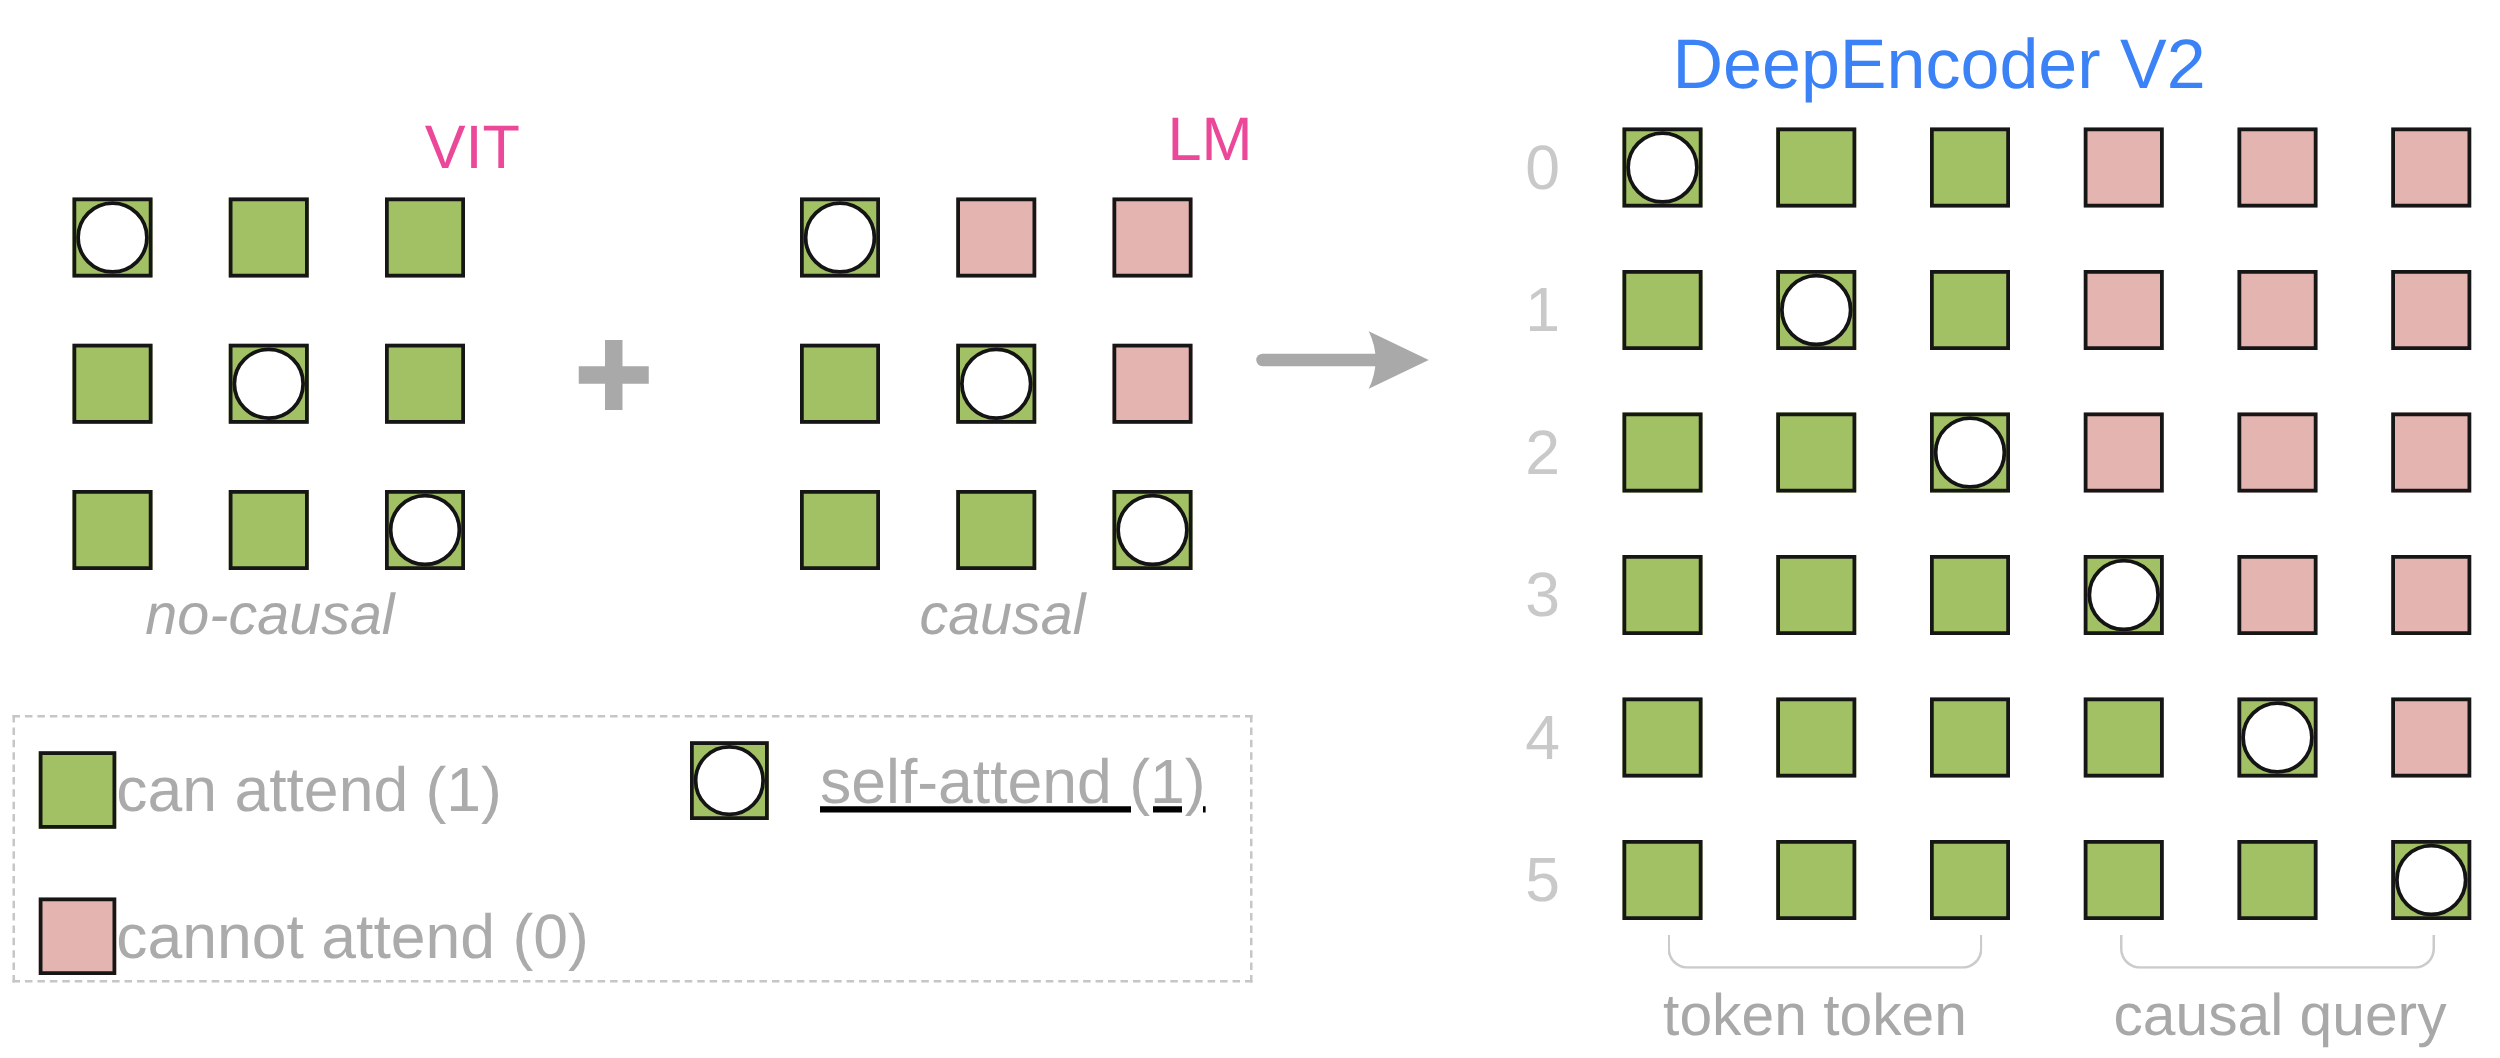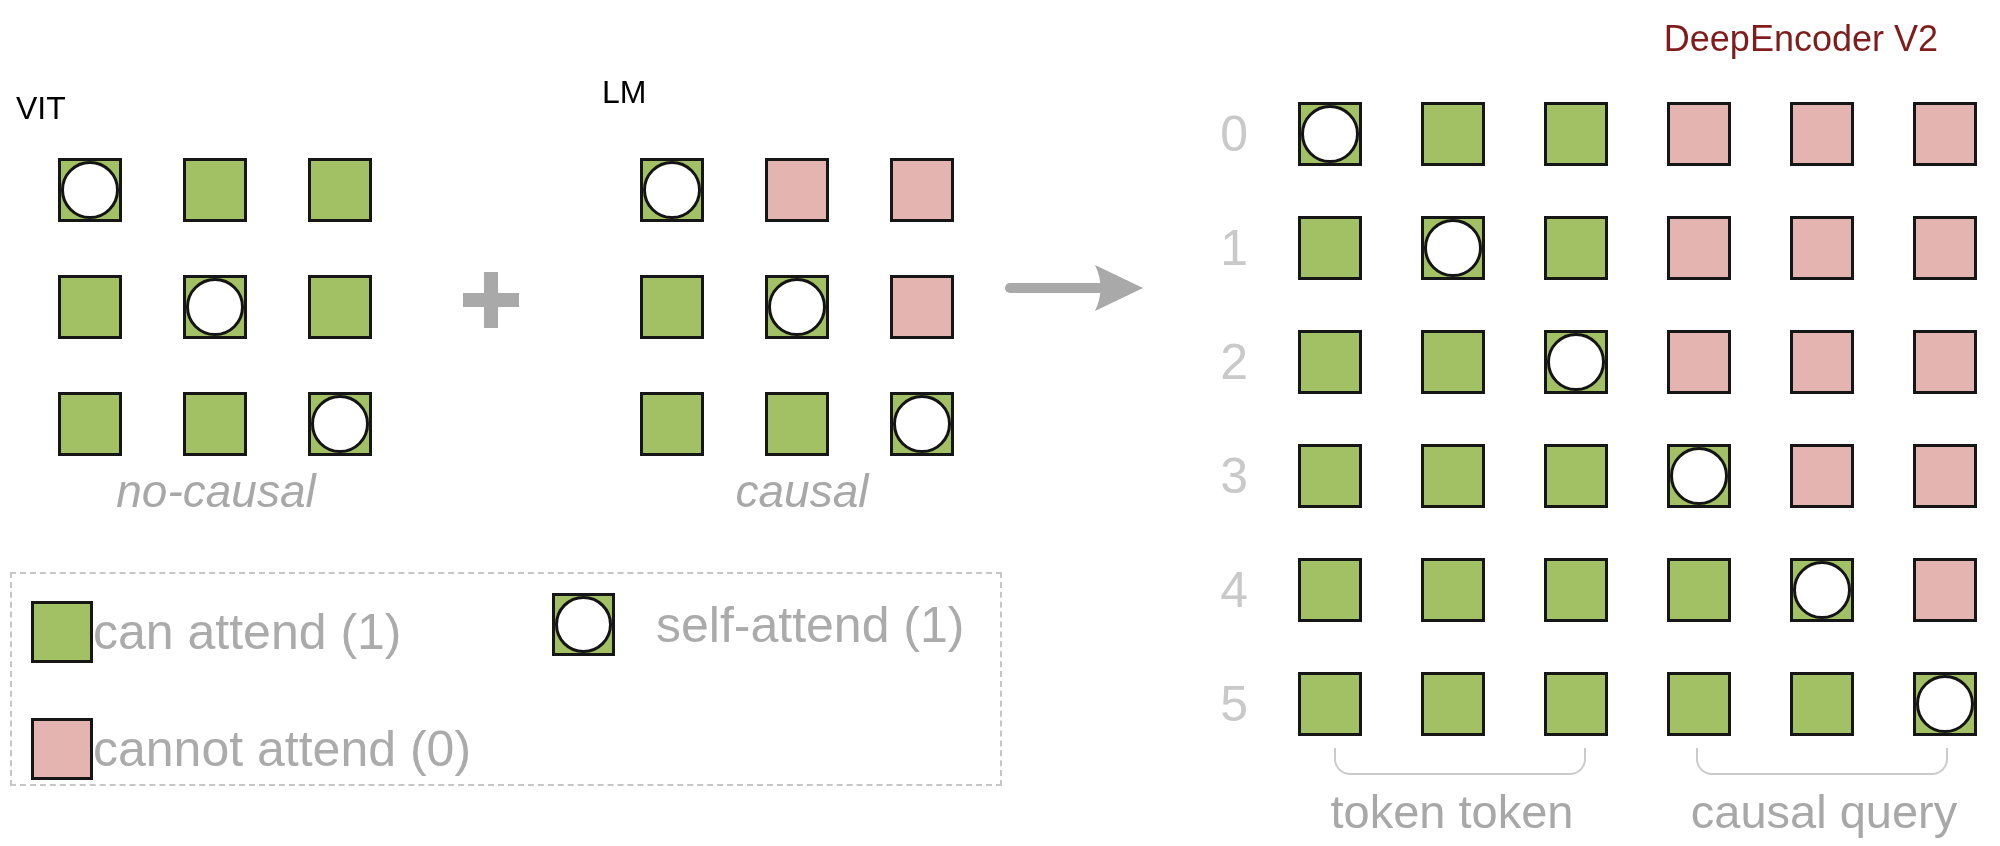--- a/index.html
+++ b/index.html
@@ -4,22 +4,22 @@
 <style>
   html,body{margin:0;padding:0;background:#ffffff;}
   #canvas{
     position:relative;
     width:2000px;height:846px;
     background:#ffffff;
     font-family:"Liberation Sans", sans-serif;
     overflow:hidden;
   }
   .txt{position:absolute;white-space:nowrap;}
-  .grid-title{font-size:32px;color:#000000;text-align:left;width:400px;}
-  .big-title{font-size:36px;color:#7f1d1d;text-align:right;width:600px;}
+  .grid-title{font-size:49px;color:#ec4899;text-align:right;width:400px;}
+  .big-title{font-size:56px;color:#3b82f6;text-align:left;width:600px;}
   .grid-caption{font-size:46px;color:#a8a8a8;text-align:center;width:400px;font-style:italic;}
   .group-label{font-size:47px;color:#a8a8a8;text-align:center;width:400px;}
   .row-label{position:absolute;font-size:50px;color:#c9c9c9;text-align:right;height:64px;line-height:64px;}
 
   .cell{
     position:absolute;width:64px;height:64px;
     box-sizing:border-box;border:3px solid #161616;
   }
   .cell.can{background:#a2c064;}
   .cell.cannot{background:#e4b4b1;}
@@ -61,41 +61,41 @@
 </head>
 <body>
 
 <div id="canvas">
 
   <div class="txt grid-title" style="left:16px;top:90px;">VIT</div>
   <div class="txt grid-caption" style="left:16px;top:464px;">no-causal</div>
 
   <div class="plus"></div>
 
-  <div class="txt grid-title" style="left:602px;top:74px;">LM</div>
+  <div class="txt grid-title" style="left:602px;top:84px;">LM</div>
   <div class="txt grid-caption" style="left:602px;top:464px;">causal</div>
 
   <svg class="arrow-svg" width="145" height="58" viewBox="0 0 145 58">
     <path d="M8 29 H100" stroke="#a9a9a9" stroke-width="10" stroke-linecap="round" fill="none"></path>
     <path d="M141 29 L93 6 Q104 29 93 52 Z" fill="#a9a9a9"></path>
   </svg>
 
   <div class="txt big-title" style="left:1338px;top:18px;">DeepEncoder V2</div>
 
   <div class="brace" style="left:1334px;width:252px;"></div>
   <div class="brace" style="left:1696px;width:252px;"></div>
   <div class="txt group-label" style="left:1252px;top:784px;">token token</div>
   <div class="txt group-label" style="left:1624px;top:784px;">causal query</div>
 
   <div class="legend-box">
     <div class="legend-item" style="left:19px;top:27px;">
       <div class="swatch can"></div>
       <div class="legend-label">can attend (1)</div>
     </div>
-    <div class="legend-item" style="left:540px;top:19px;">
+    <div class="legend-item" style="left:540px;top:19px;text-decoration:underline;">
       <div class="swatch self" style="width:63px;height:63px;">
         <div class="self-circle"></div>
       </div>
       <div class="legend-label" style="margin-left:41px;">self-attend (1)</div>
     </div>
     <div class="legend-item" style="left:19px;top:144px;">
       <div class="swatch cannot"></div>
       <div class="legend-label">cannot attend (0)</div>
     </div>
   </div>

